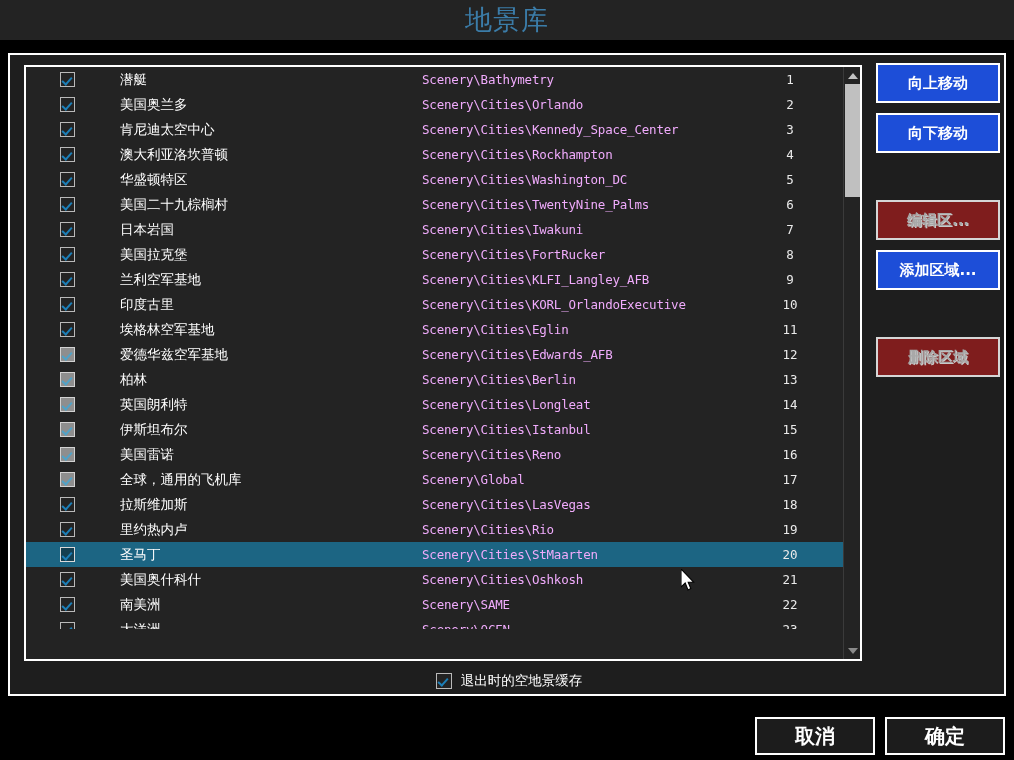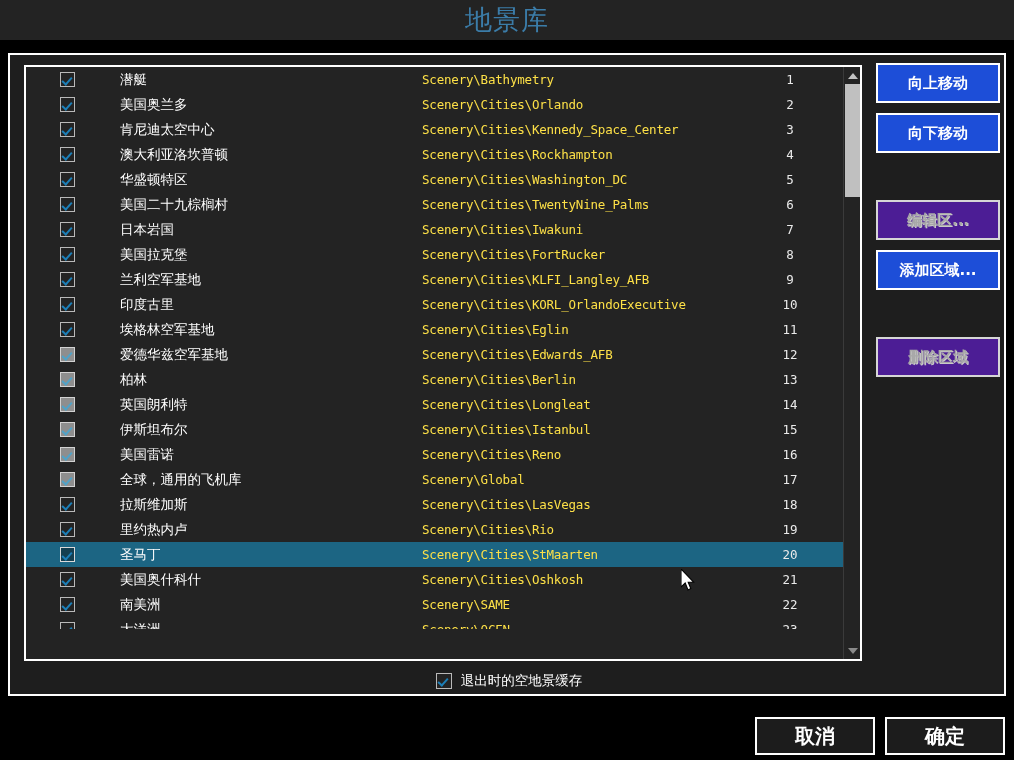--- a/index.html
+++ b/index.html
@@ -72,21 +72,21 @@
     display: flex;
     align-items: center;
     height: 25px;
     color: #ffffff;
   }
   .row.selected { background: #1c6583; }
   .row .c { height: 25px; display: flex; align-items: center; }
   .cell-enable { width: 82px; justify-content: center; }
   .cell-region { width: 308px; padding-left: 12px; font-size: 13.5px;
                  font-family: "DejaVu Sans", "Liberation Sans", sans-serif; }
-  .cell-path   { width: 324px; padding-left: 6px; font-size: 12.5px; color: #fde047;
+  .cell-path   { width: 324px; padding-left: 6px; font-size: 12.5px; color: #f0abfc;
                  font-family: "DejaVu Sans Mono", "Liberation Mono", monospace;
                  letter-spacing: -0.2px; }
   .cell-prio   { width: 100px; justify-content: center; font-size: 12.5px; color: #eaeaea;
                  font-family: "DejaVu Sans Mono", "Liberation Mono", monospace; }
 
   
   .cb {
     width: 15px; height: 15px;
     border: 1px solid #b9b9b9;
     background: #232323;
@@ -140,21 +140,21 @@
     display: flex; align-items: center; justify-content: center;
     width: 124px; height: 40px;
     margin-bottom: 10px;
     background: #1d4ed8;
     border: 2px solid #ffffff;
     color: #ffffff;
     font-size: 15px; font-weight: bold;
     font-family: "DejaVu Sans", "Liberation Sans", sans-serif;
   }
   .sbtn.disabled {
-    background: #4c1d95;
+    background: #7f1d1d;
     border-color: #d6d6d6;
     color: #a8a8a8;
     text-shadow: 1px 1px 0 #c9c9c9;
     margin-top: 47px;
   }
 
   
   #bottom-check {
     position: absolute; left: 0; top: 617px;
     width: 998px;

